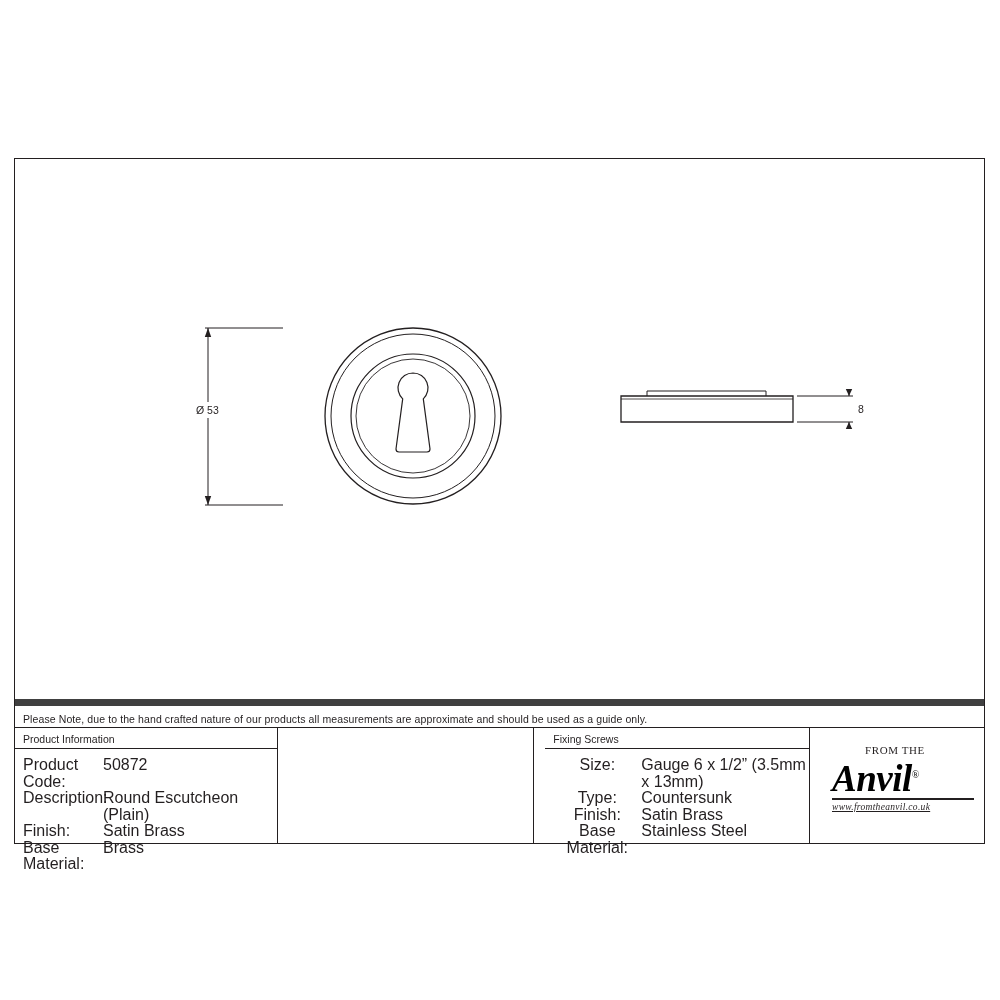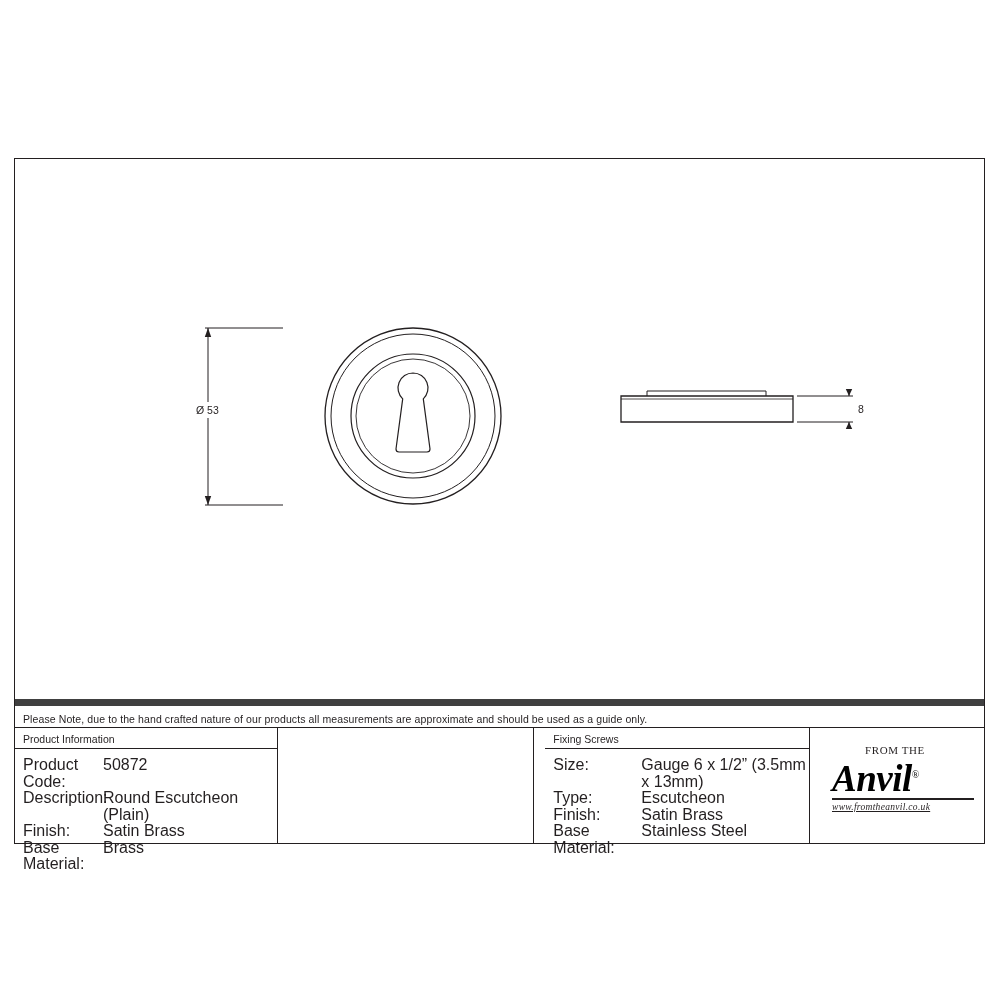--- a/index.html
+++ b/index.html
@@ -87,21 +87,21 @@
     line-height: 16.5px;
   }
   .kv {
     display: flex;
   }
   .kv .k {
     width: 80px;
     flex: 0 0 80px;
   }
   .kv .v { flex: 1; }
-  .c3 .kv .k { width: 88px; flex: 0 0 88px; }
+  .c3 .kv .k { width: 88px; flex: 0 0 88px; text-align: center; }
   .plain-line { line-height: 16.5px; }
 
   
   .logo-cell {
     position: relative;
     width: 163px;
     height: 115px;
     overflow: hidden;
   }
   .logo-wrap {
@@ -249,21 +249,21 @@
 
     <div class="col col-3 c3">
       <div class="col-head">Fixing Screws</div>
       <div class="col-body">
         <div class="kv">
           <span class="k">Size:</span>
           <span class="v">Gauge 6 x 1/2” (3.5mm x 13mm)</span>
         </div>
         <div class="kv">
           <span class="k">Type:</span>
-          <span class="v">Escutcheon</span>
+          <span class="v">Countersunk</span>
         </div>
         <div class="kv">
           <span class="k">Finish:</span>
           <span class="v">Satin Brass</span>
         </div>
         <div class="kv">
           <span class="k">Base Material:</span>
           <span class="v">Stainless Steel</span>
         </div>
       </div>

